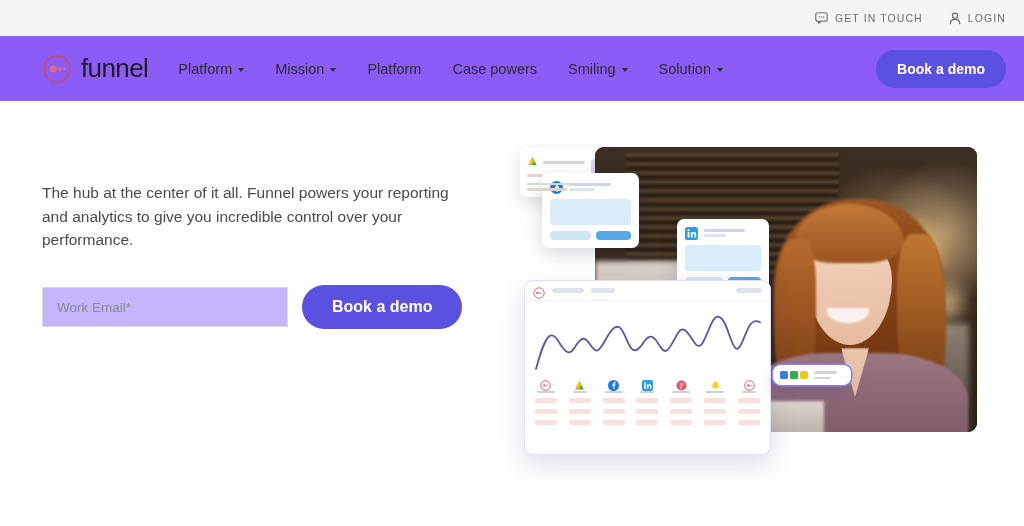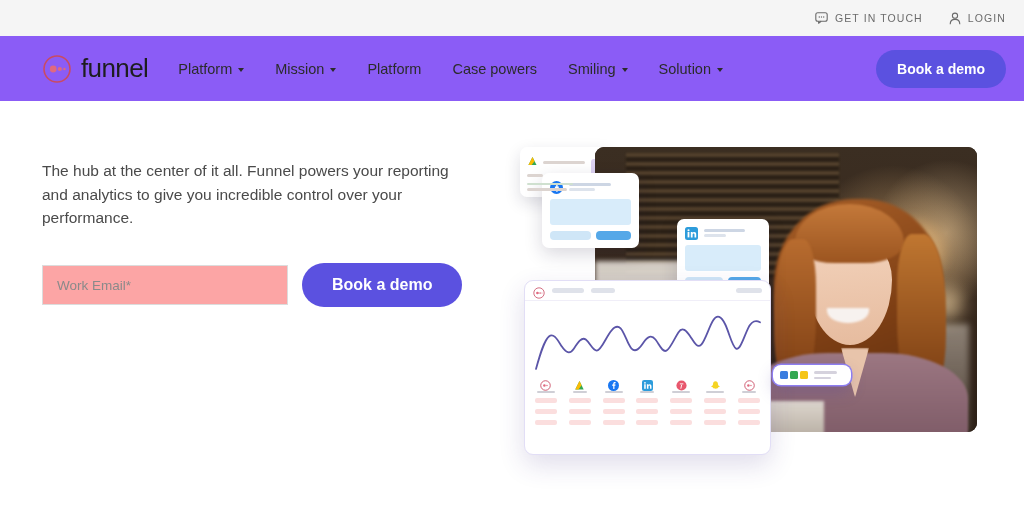--- a/index.html
+++ b/index.html
@@ -99,33 +99,33 @@
   .headline {
     font-size: 53px;
     line-height: 1.13;
     font-weight: bold;
     letter-spacing: -1.6px;
     color: #2b2b2b;
     max-width: 470px;
   }
 
   .subhead {
-    margin-top: 12px;
+    margin-top: 34px;
     font-size: 15.5px;
     line-height: 1.53;
     color: #4a4a4a;
     max-width: 425px;
   }
 
   .form-row { margin-top: 33px; display: flex; align-items: center; gap: 14px; }
   .email-input {
     width: 246px;
     height: 40px;
     border: 1px solid #dcdcdc;
-    background: #fca5a5;
+    background: #c4b5fd;
     font-family: inherit;
     font-size: 13.5px;
     color: #2b2b2b;
     padding: 0 14px;
   }
   .email-input::placeholder { color: #8a8a8a; }
   .btn-demo-hero {
     background: #5b51e0;
     color: #fff;
     border: none;

